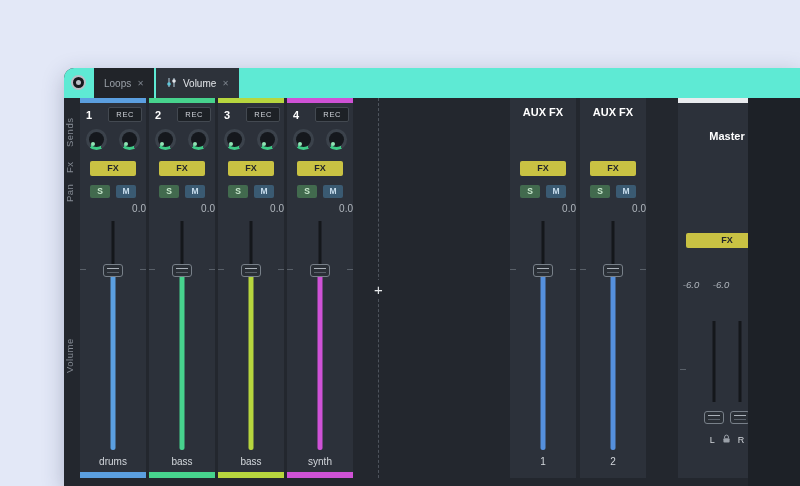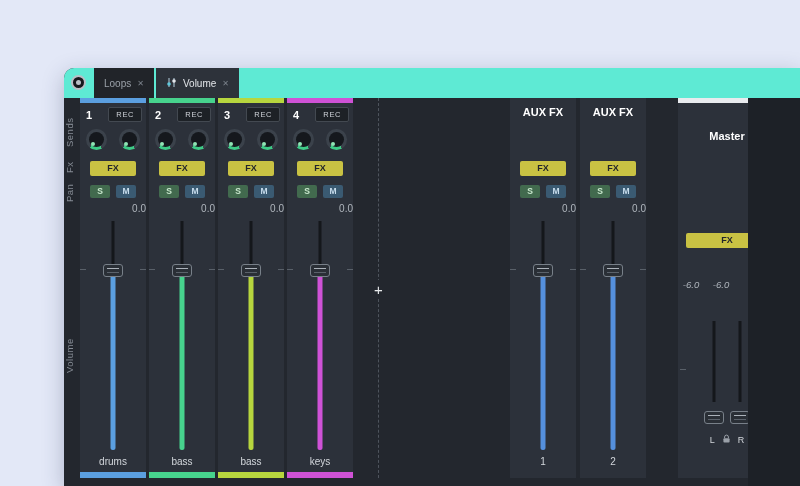--- a/index.html
+++ b/index.html
@@ -252,21 +252,21 @@
             <button class="m-btn">M</button>
           </div>
           <div class="val">0.0</div>
           <div class="fader-area">
             <div class="tick tl"></div>
             <div class="tick tr"></div>
             <div class="track"></div>
             <div class="fill" style="background: rgb(207, 82, 214);"></div>
             <div class="handle"></div>
           </div>
-          <div class="ch-name">keys</div>
+          <div class="ch-name">synth</div>
           <div class="strip-bottom" style="background: rgb(207, 82, 214);"></div>
         </div>
 
       </div>
 
       <div class="divider"></div>
       <div class="add-btn">+</div>
 
       <div class="aux aux1">
         <div class="aux-title">AUX FX</div>

